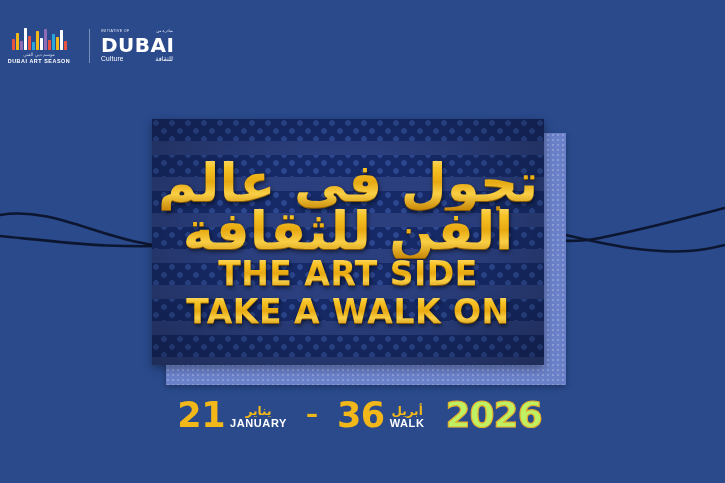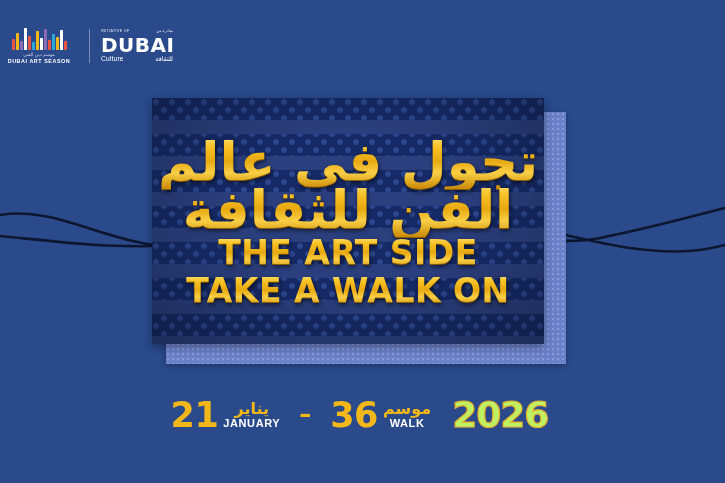--- a/index.html
+++ b/index.html
@@ -34,21 +34,21 @@
   .dc-init-ar{font-size:4px;color:#e4e9f5;line-height:1;}
   .dc-main{
     font-size:20px;font-weight:bold;color:#ffffff;letter-spacing:.5px;
     line-height:1;margin-top:1px;font-family:"DejaVu Sans", sans-serif;
   }
   .dc-bot{display:flex;justify-content:space-between;align-items:baseline;width:100%;margin-top:1px;}
   .dc-cul{font-size:6.6px;color:#ffffff;letter-spacing:.2px;line-height:1;}
   .dc-cul-ar{font-size:6.4px;color:#ffffff;line-height:1;}
 
   
-  .banner-wrap{position:absolute;left:152px;top:98px;width:404px;height:258px;}
+  .banner-wrap{position:absolute;left:152px;top:119px;width:404px;height:258px;}
   .banner-frame{
     position:absolute;left:14px;top:14px;width:400px;height:252px;
     background:#6a80c8;
     box-shadow:0 2px 6px rgba(0,0,0,.28);
   }
   .banner-frame::after{
     content:"";position:absolute;inset:0;
     background-image:
       radial-gradient(circle at 2px 2px, rgba(255,255,255,.22) 0.8px, transparent 1.2px);
     background-size:5px 5px;
@@ -105,21 +105,21 @@
   .dates{
     position:absolute;left:0;top:398px;width:719px;
     display:flex;justify-content:center;align-items:flex-end;gap:12px;
   }
   .dgrp{display:flex;align-items:flex-end;}
   .dnum{
     font-family:"DejaVu Sans", sans-serif;font-weight:bold;font-size:35px;
     color:#f2b718;line-height:.92;letter-spacing:-.5px;
   }
   .dmon{display:flex;flex-direction:column;align-items:center;margin-left:5px;padding-bottom:2px;}
-  .dmon-ar{font-size:16px;color:#f2b718;line-height:1.05;font-family:"DejaVu Sans", sans-serif;font-weight:bold;direction:rtl;}
+  .dmon-ar{font-size:12px;color:#f2b718;line-height:1.05;font-family:"DejaVu Sans", sans-serif;font-weight:bold;direction:rtl;}
   .dmon-en{font-size:11px;color:#ffffff;font-weight:bold;letter-spacing:.6px;line-height:1.05;}
   .dsep{
     font-family:"DejaVu Sans", sans-serif;font-weight:bold;font-size:24px;
     color:#f2b718;line-height:1;padding:0 7px 5px 7px;
   }
   .dyear{
     font-family:"DejaVu Sans", sans-serif;font-weight:bold;font-size:36px;
     letter-spacing:-1px;line-height:.92;margin-left:9px;
     color:#bef264;
     -webkit-text-stroke:1.2px #e6b02a;
@@ -198,21 +198,21 @@
         <span class="dmon-ar">يناير</span>
         <span class="dmon-en">JANUARY</span>
       </span>
     </div>
 
     <span class="dsep">–</span>
 
     <div class="dgrp">
       <span class="dnum">36</span>
       <span class="dmon">
-        <span class="dmon-ar">موسم</span>
+        <span class="dmon-ar">أبريل</span>
         <span class="dmon-en">WALK</span>
       </span>
     </div>
 
     <span class="dyear">2026</span>
   </div>
 
 </div>
 
 </body></html>

